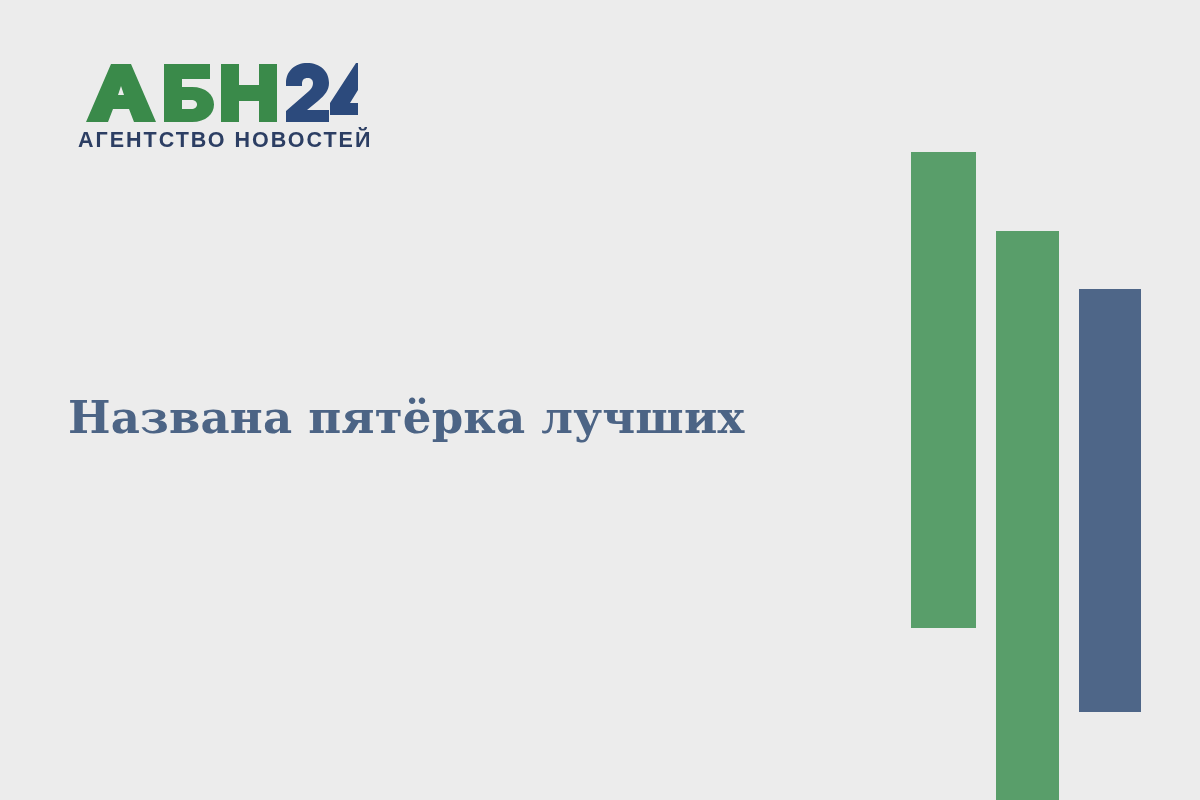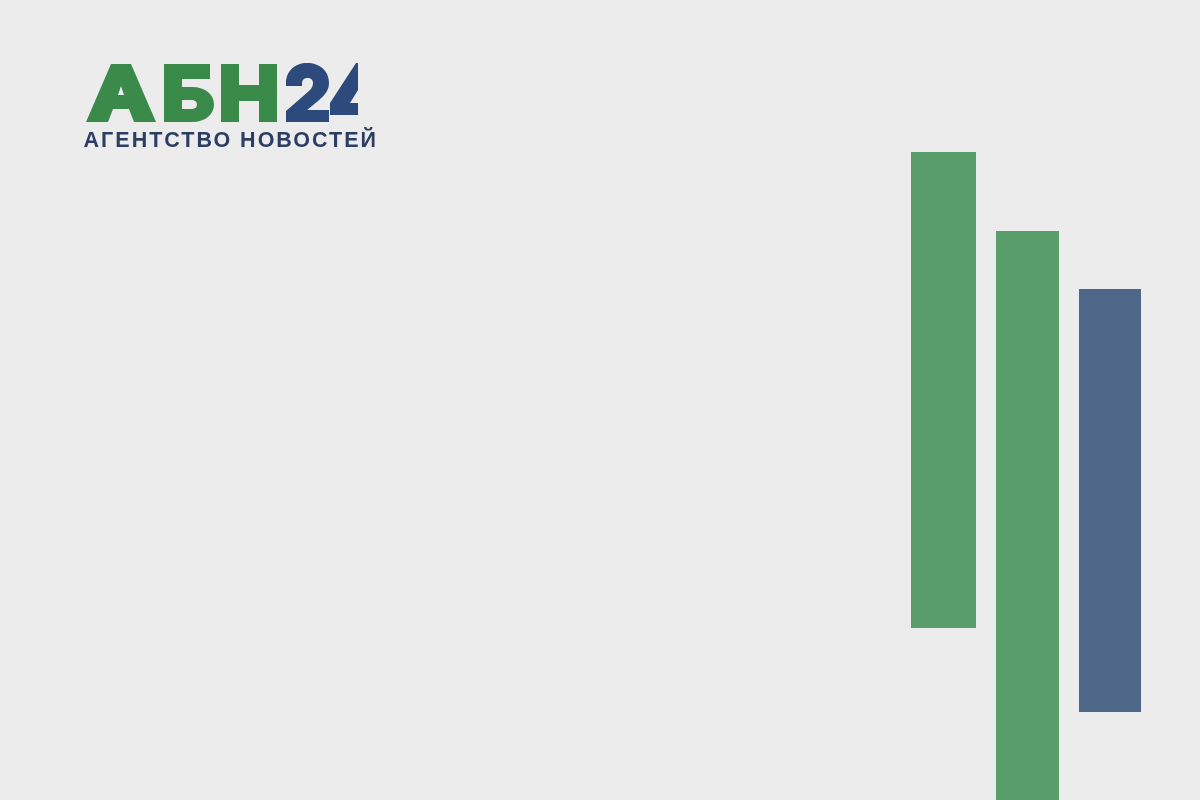--- a/index.html
+++ b/index.html
@@ -50,21 +50,20 @@
   .logo-tagline {
     display: block;
     margin-top: 6px;
     font-family: "Liberation Sans", sans-serif;
     font-size: 21.5px;
     font-weight: 700;
     letter-spacing: 2.0px;
     color: #2c3e63;
     line-height: 1;
     white-space: nowrap;
-    text-align: right;
   }
 
   
   .headline {
     position: absolute;
     left: 68px;
     top: 372px;
     width: 800px;
     color: #4c6485;
     font-family: "DejaVu Serif", "Liberation Serif", serif;
@@ -109,15 +108,16 @@
                C226 16 224 18 224 22 L224 24 L208 24 Z" fill="#2c4a7c"></path>
 
       <path d="M252 41 L278 1 L296 1 L296 41 L304 41 L304 53 L296 53
                L296 60 L280 60 L280 53 L252 53 Z
                M272 41 L280 41 L280 28 Z" fill="#2c4a7c"></path>
     </svg>
     <span class="logo-tagline">АГЕНТСТВО НОВОСТЕЙ</span>
   </div>
 
   <div class="headline">
+    <span class="headline-line">Названа пятёрка лучших</span>
   </div>
 
 </div>
 
 </body></html>

